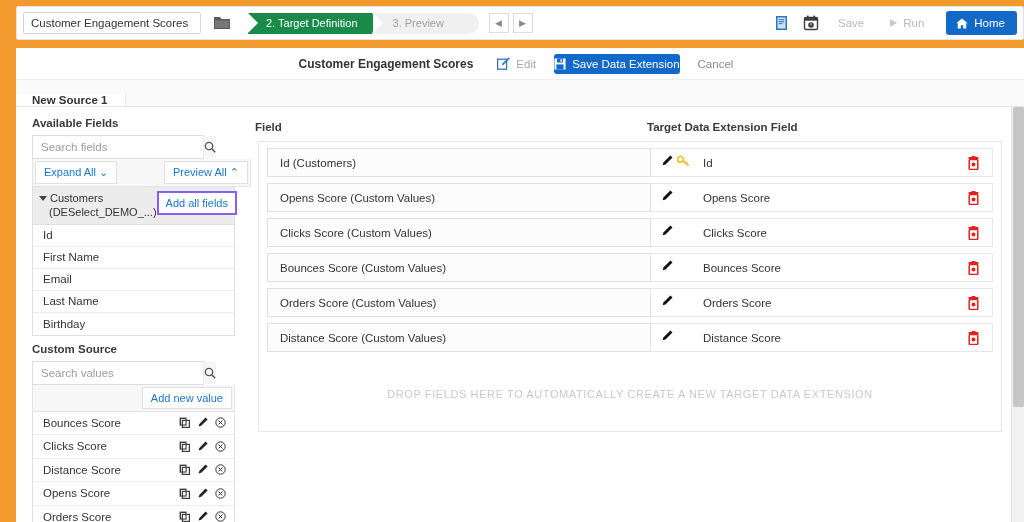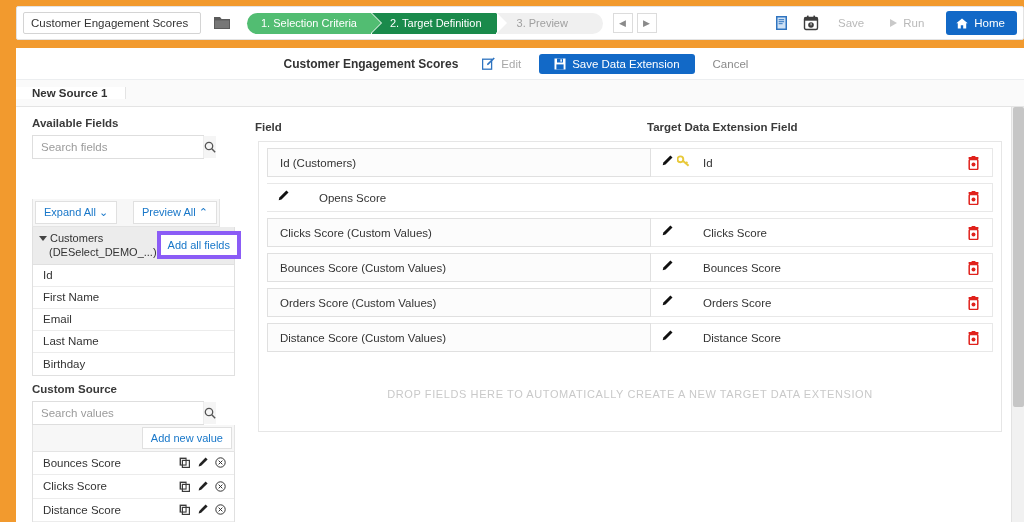--- a/index.html
+++ b/index.html
@@ -210,37 +210,37 @@
     padding: 3px 8px;
     cursor: pointer;
   }
   .save-de-btn {
     display: flex; align-items: center;
     gap: 6px;
     font-size: 11.5px;
     color: #fff;
     background: #1269c7;
     border-radius: 3px;
-    padding: 4px 15px;
+    padding: 4px 0;
     cursor: pointer;
   }
   .cancel-btn {
     font-size: 11.5px;
     color: #8a8a8a;
     padding: 3px 8px;
     cursor: pointer;
   }
 
   
   .tabstrip {
     height: 27px;
     background: #fafafa;
     border-bottom: 1px solid #e4e4e4;
     display: flex;
-    align-items: center;
+    align-items: flex-end;
   }
   .srctab {
     background: #ffffff;
     border-right: 1px solid #e4e4e4;
     padding: 0 18px 0 16px;
     display: flex; align-items: center;
     font-size: 11.5px;
     font-weight: bold;
     color: #333;
     cursor: pointer;
@@ -283,27 +283,26 @@
   }
   .searchrow input::placeholder { color: #9b9b9b; }
   .searchbtn {
     width: 26px;
     border-left: 1px solid #ededed;
     background: #f5f5f5;
     display: flex; align-items: center; justify-content: center;
     cursor: pointer;
   }
   .expandrow {
-    width: 188px;
+    width: 219px;
     display: flex;
     justify-content: space-between;
     border: 1px solid #e4e4e4;
     border-top: none;
     background: #f7f7f7;
-    margin-top: 40px;
   }
   .linkbtn {
     font-size: 11px;
     color: #1877c9;
     padding: 4px 8px;
     background: #fff;
     border: 1px solid #e0e0e0;
     margin: 2px;
     cursor: pointer;
     white-space: nowrap;
@@ -329,21 +328,21 @@
     border-left: 4px solid transparent;
     border-right: 4px solid transparent;
     border-top: 5px solid #444;
     margin-right: 3px;
     vertical-align: 1px;
   }
   .addall {
     font-size: 11px;
     color: #1877c9;
     background: #fff;
-    border: 4px solid #8b5cf6;
+    border: 2px solid #8b5cf6;
     padding: 4px 7px;
     cursor: pointer;
     white-space: nowrap;
   }
   .fieldlist {
     width: 203px;
     border: 1px solid #e0e0e0;
     border-top: none;
     background: #fff;
   }
@@ -477,21 +476,20 @@
   <div class="toolbar">
     <input class="name-input" value="Customer Engagement Scores" placeholder="Selection name" style="">
     <div class="folder-btn">
       <svg width="16" height="14" viewBox="0 0 16 14">
         <path d="M0 1h6l1.6 2H16v10H0z" fill="#5b5b5b"></path>
         <path d="M1 4.4h14V12H1z" fill="#777"></path>
       </svg>
     </div>
 
     <div class="steps">
-      <div class="pill s1">1. Selection Criteria</div>
       <div class="pill s2">2. Target Definition</div>
       <div class="pill s3">3. Preview</div>
     </div>
 
     <div class="navarrows">
       <div class="navbtn">◀</div>
       <div class="navbtn">▶</div>
     </div>
 
     <div class="tool-right">
@@ -763,20 +761,21 @@
                     <rect x="1.6" y="1" width="9.8" height="2" fill="#e0221c"></rect>
                     <rect x="4.6" y="0" width="3.8" height="1.6" fill="#e0221c"></rect>
                     <rect x="2.2" y="3.4" width="8.6" height="10" rx="1" fill="none" stroke="#e0221c" stroke-width="1.5"></rect>
                     <circle cx="6.5" cy="8.4" r="2" fill="#e0221c"></circle>
                   </svg>
               </span>
             </div>
           </div>
 
           <div class="maprow">
+            <div class="src">Opens Score (Custom Values)</div>
             <div class="tgt">
               <span class="ico-group">
                 <span><svg width="12" height="12" viewBox="0 0 12 12">
                       <path d="M9.4 0.5l2.1 2.1-7 7-2.8 0.7 0.7-2.8z" fill="#111"></path>
                     </svg></span>
               </span>
               <span class="tname">Opens Score</span>
               <span class="trash">
                 <svg width="13" height="14" viewBox="0 0 13 14">
                     <rect x="1.6" y="1" width="9.8" height="2" fill="#e0221c"></rect>

